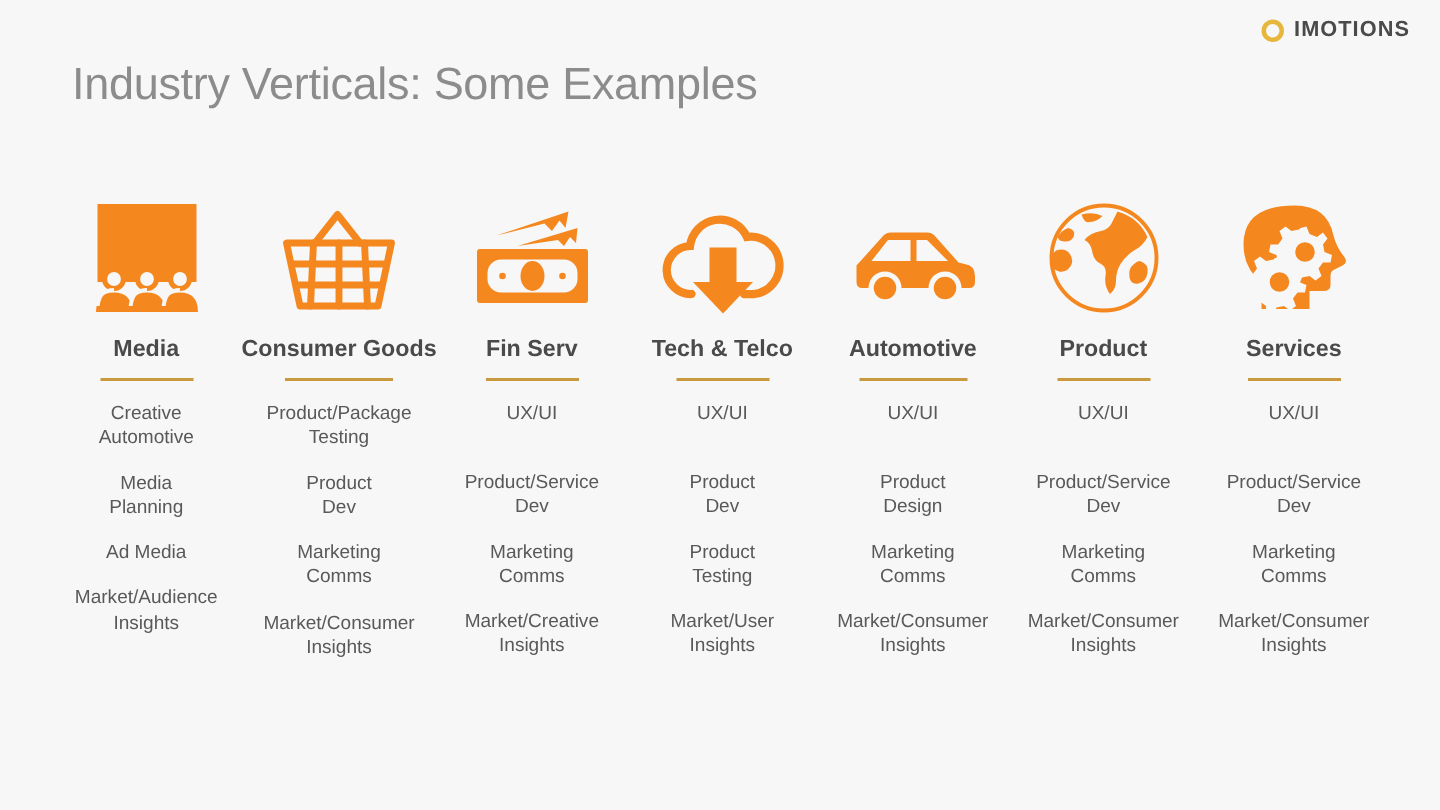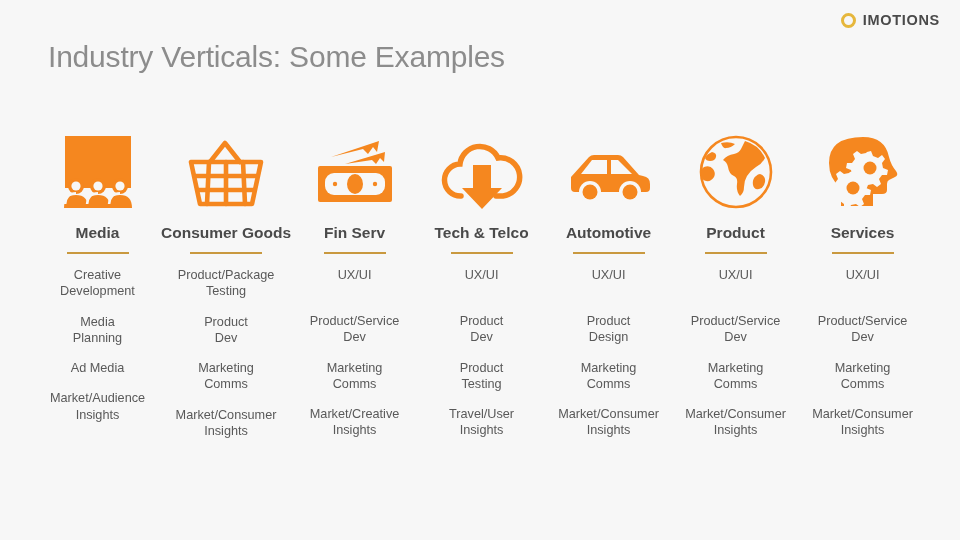--- a/index.html
+++ b/index.html
@@ -150,21 +150,21 @@
           <path d="M26 64 q-8.5 0 -9.6 10 h-2.6 q1.2 -12 12.2 -12 z"></path>
           <path d="M48 64 q-8.5 0 -9.6 10 h-2.6 q1.2 -12 12.2 -12 z"></path>
           <path d="M70 64 q-8.5 0 -9.6 10 h-2.6 q1.2 -12 12.2 -12 z"></path>
         </g>
       </svg>
     </div>
     <div class="col-title">Media</div>
     <div class="col-rule"></div>
     <div class="items">
       <div class="item">Creative
-Development</div>
+Automotive</div>
       <div class="item">Media
 Planning</div>
       <div class="item">Ad Media</div>
       <div class="item">Market/Audience
 Insights</div>
     </div>
   </div>
 
   <div class="vertical-col">
     <div class="icon-slot">
@@ -229,21 +229,21 @@
       </svg>
     </div>
     <div class="col-title">Tech &amp; Telco</div>
     <div class="col-rule"></div>
     <div class="items">
       <div class="item">UX/UI</div>
       <div class="item">Product
 Dev</div>
       <div class="item">Product
 Testing</div>
-      <div class="item">Travel/User
+      <div class="item">Market/User
 Insights</div>
     </div>
   </div>
 
   <div class="vertical-col">
     <div class="icon-slot">
       <svg width="96" height="84" viewBox="0 0 96 84">
         <path d="M10 47 L28 27 q2 -2 5 -2 L57 25 q3 0 5 2 L78 45 L82 46 q7 1 7 8 L89 58 q0 4 -4 4 L14 62 q-4 0 -4 -4 Z" fill="#f5871f"></path>
         <path d="M31 30 L46 30 L46 44 L20 44 Z" fill="#f7f7f7"></path>
         <path d="M50 30 L57 30 L71 44 L50 44 Z" fill="#f7f7f7"></path>

